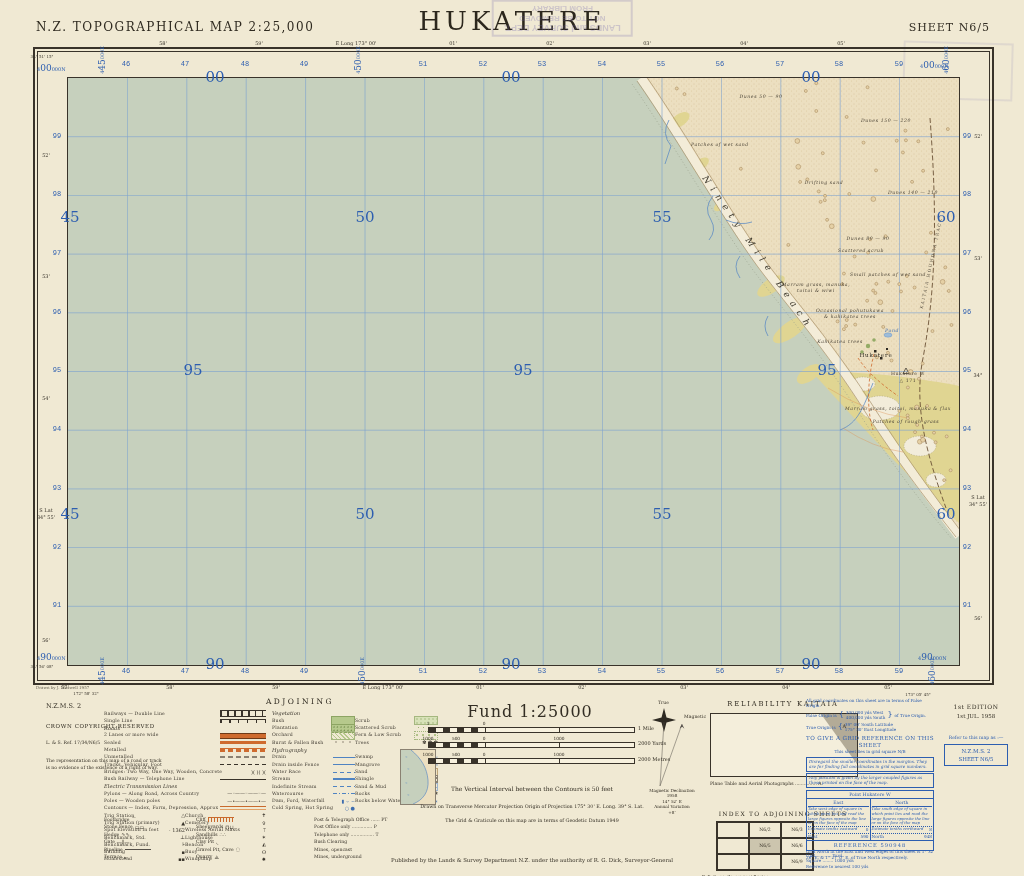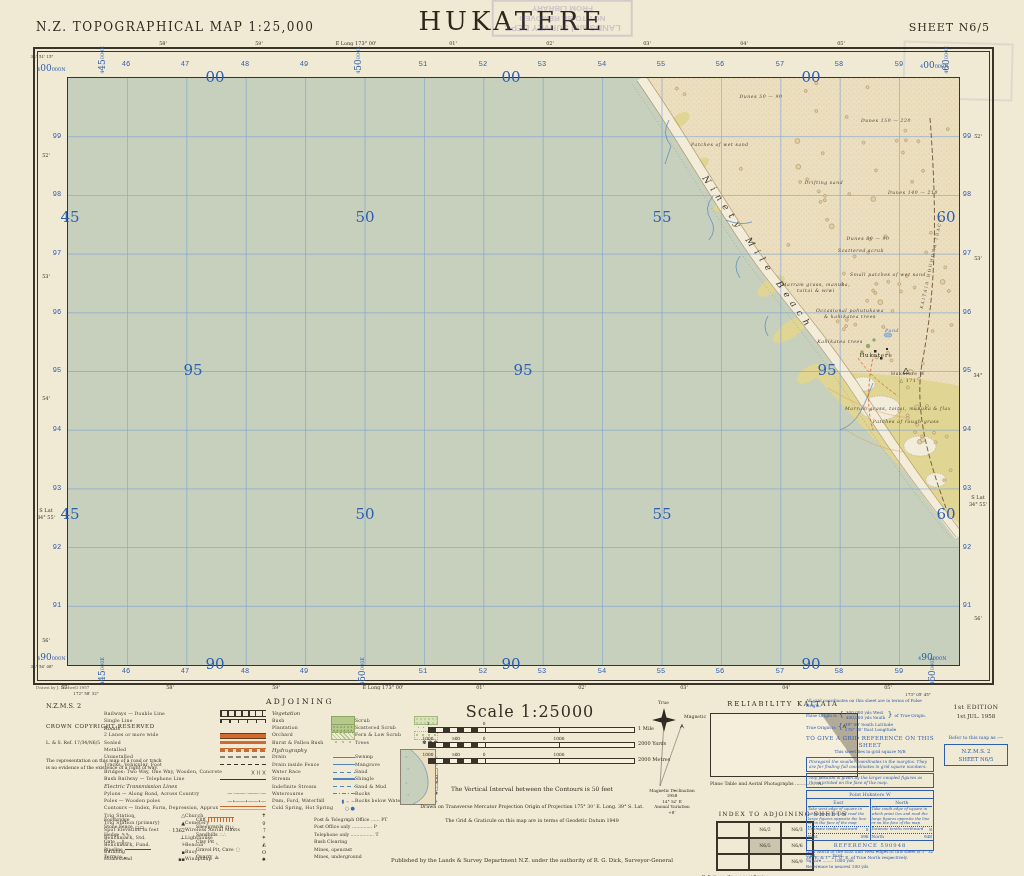--- a/index.html
+++ b/index.html
@@ -140,21 +140,21 @@
   #ed .e1{font-size:6px;letter-spacing:.5px}
   #ed .e2{font-size:5.5px;margin-top:2px}
   #ed .refer{font-size:4.6px;color:#2d5eb0;margin-top:14px}
   #edbox{margin:3px auto 0;width:62px;border:.8px solid #2d5eb0;color:#2d5eb0;font-size:5.4px;padding:2px 0;line-height:1.5}
   
   #minimap{position:absolute;left:300px;top:52px;width:34px;height:54px;border:.6px solid #8a8172;background:#c6d0bd}
 </style>
 </head>
 <body>
 
-<div class="abs" id="hdr-left">N.Z. TOPOGRAPHICAL MAP  1:25,000</div>
+<div class="abs" id="hdr-left">N.Z. TOPOGRAPHICAL MAP  2:25,000</div>
 <div class="abs" id="hdr-title">HUKATERE</div>
 <div class="abs" id="hdr-right">SHEET N6/5</div>
 
 <div class="abs" id="stamp">
   <div class="s1">LANDS and SURVEY DEPT.</div>
   <div class="s2">NOT TO BE REMOVED</div>
   <div class="s2">FROM LIBRARY</div>
 </div>
 <div class="abs" id="stamp2"></div>
 
@@ -767,21 +767,21 @@
       <g fill="#5f8dc4" font-size="3">
         <text x="4" y="8">≈</text>
           <text x="6" y="20">≈</text>
           <text x="4" y="34">≈</text>
           <text x="6" y="46">≈</text>
       </g>
     </svg>
   </div>
 </div>
 
-<div class="abs" id="scaleTitle">Scale 1:25000</div>
+<div class="abs" id="scaleTitle">Fund 1:25000</div>
 <div id="bars"></div>
 <div class="abs sctext" style="left:532px;top:785px;font-size:6px">The Vertical Interval between the Contours is 50 feet</div>
 <div class="abs sctext" style="left:532px;top:804px;font-size:4.8px">Drawn on Transverse Mercator Projection      Origin of Projection 175° 30' E. Long.   39° S. Lat.</div>
 <div class="abs sctext" style="left:532px;top:818px;font-size:4.8px">The Grid &amp; Graticule on this map are in terms of Geodetic Datum 1949</div>
 <div class="abs sctext" style="left:532px;top:857px;font-size:5.4px">Published by the Lands &amp; Survey Department N.Z. under the authority of R. G. Dick, Surveyor-General</div>
 
 <div class="abs" id="compass">
   <svg width="80" height="88" viewBox="0 0 80 88">
     <path d="M28,8 L30.5,17.5 L40,20 L30.5,22.5 L28,32 L25.5,22.5 L16,20 L25.5,17.5 Z" fill="#2e2a22"></path>
     <line x1="24" y1="86" x2="28" y2="22" stroke="#55504a" stroke-width="0.5"></line>

